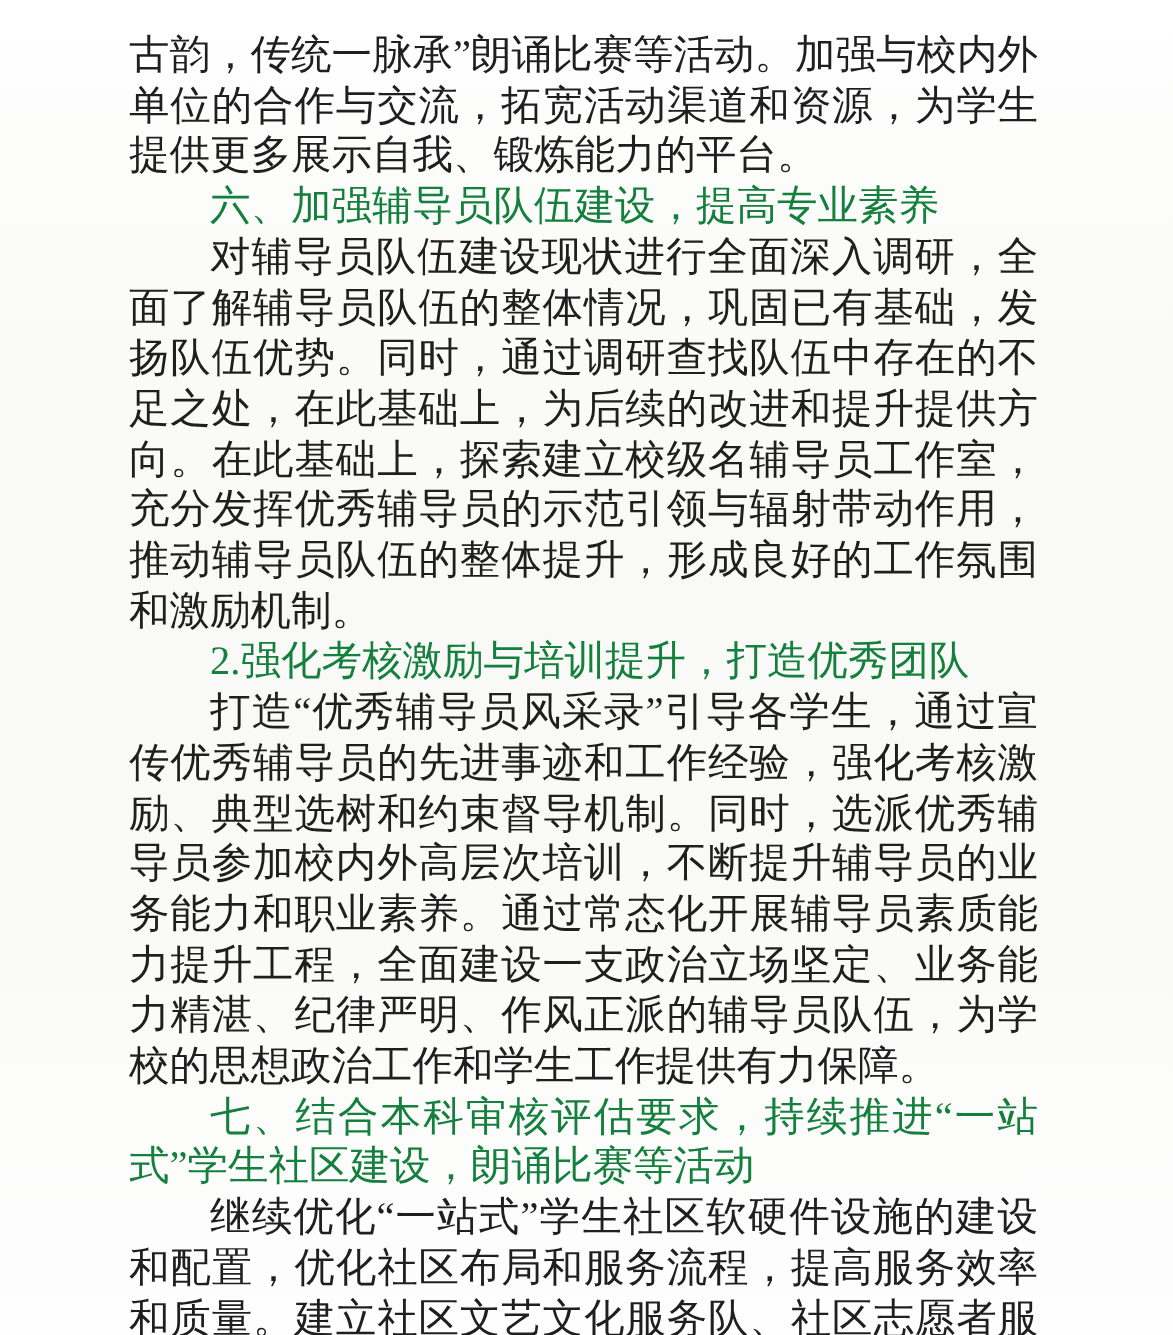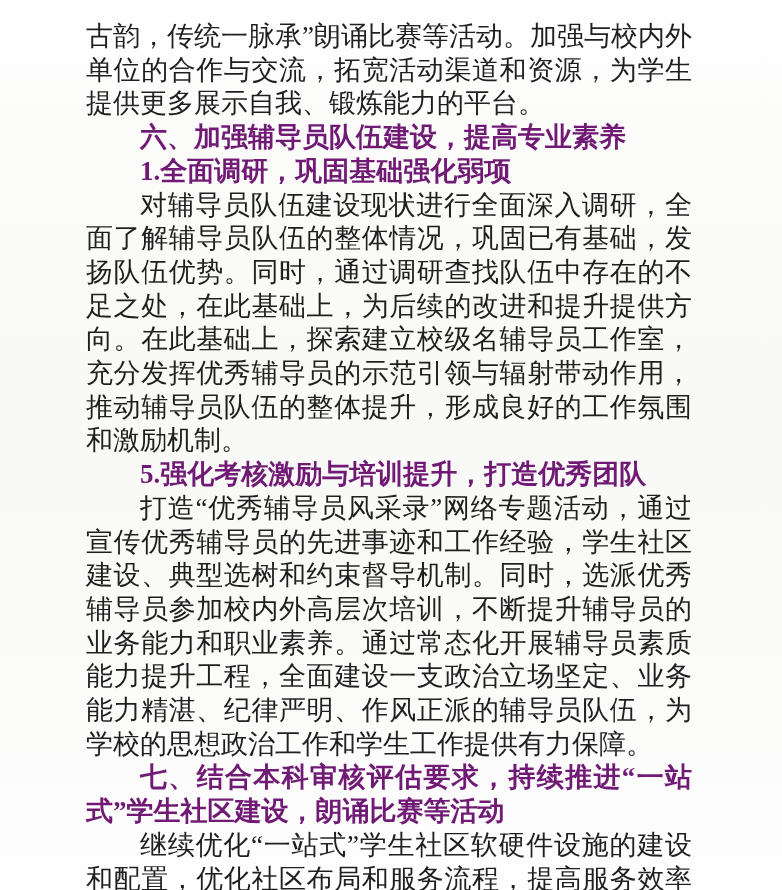--- a/index.html
+++ b/index.html
@@ -39,31 +39,30 @@
     letter-spacing: 0;
   }
   .page p {
     margin: 0;
     padding: 0;
   }
   .indent {
     text-indent: 2em;
   }
   .heading, .subheading {
-    font-weight: 700;
-    color: #701a75;
+    font-weight: 400;
+    color: #15803d;
   }
 </style>
 </head>
 <body>
 
 <div class="scan-shade"></div>
 
 <div class="page">
   <p class="body">古韵，传统一脉承”朗诵比赛等活动。加强与校内外单位的合作与交流，拓宽活动渠道和资源，为学生提供更多展示自我、锻炼能力的平台。</p>
   <p class="heading indent">六、加强辅导员队伍建设，提高专业素养</p>
-  <p class="subheading indent">1.全面调研，巩固基础强化弱项</p>
   <p class="body indent">对辅导员队伍建设现状进行全面深入调研，全面了解辅导员队伍的整体情况，巩固已有基础，发扬队伍优势。同时，通过调研查找队伍中存在的不足之处，在此基础上，为后续的改进和提升提供方向。在此基础上，探索建立校级名辅导员工作室，充分发挥优秀辅导员的示范引领与辐射带动作用，推动辅导员队伍的整体提升，形成良好的工作氛围和激励机制。</p>
-  <p class="subheading indent">5.强化考核激励与培训提升，打造优秀团队</p>
-  <p class="body indent">打造“优秀辅导员风采录”网络专题活动，通过宣传优秀辅导员的先进事迹和工作经验，学生社区建设、典型选树和约束督导机制。同时，选派优秀辅导员参加校内外高层次培训，不断提升辅导员的业务能力和职业素养。通过常态化开展辅导员素质能力提升工程，全面建设一支政治立场坚定、业务能力精湛、纪律严明、作风正派的辅导员队伍，为学校的思想政治工作和学生工作提供有力保障。</p>
+  <p class="subheading indent">2.强化考核激励与培训提升，打造优秀团队</p>
+  <p class="body indent">打造“优秀辅导员风采录”引导各学生，通过宣传优秀辅导员的先进事迹和工作经验，强化考核激励、典型选树和约束督导机制。同时，选派优秀辅导员参加校内外高层次培训，不断提升辅导员的业务能力和职业素养。通过常态化开展辅导员素质能力提升工程，全面建设一支政治立场坚定、业务能力精湛、纪律严明、作风正派的辅导员队伍，为学校的思想政治工作和学生工作提供有力保障。</p>
   <p class="heading indent">七、结合本科审核评估要求，持续推进“一站式”学生社区建设，朗诵比赛等活动</p>
   <p class="body indent">继续优化“一站式”学生社区软硬件设施的建设和配置，优化社区布局和服务流程，提高服务效率和质量。建立社区文艺文化服务队、社区志愿者服务队等社区学生干部队伍，引导各学生</p>
 </div>
 
 </body></html>

